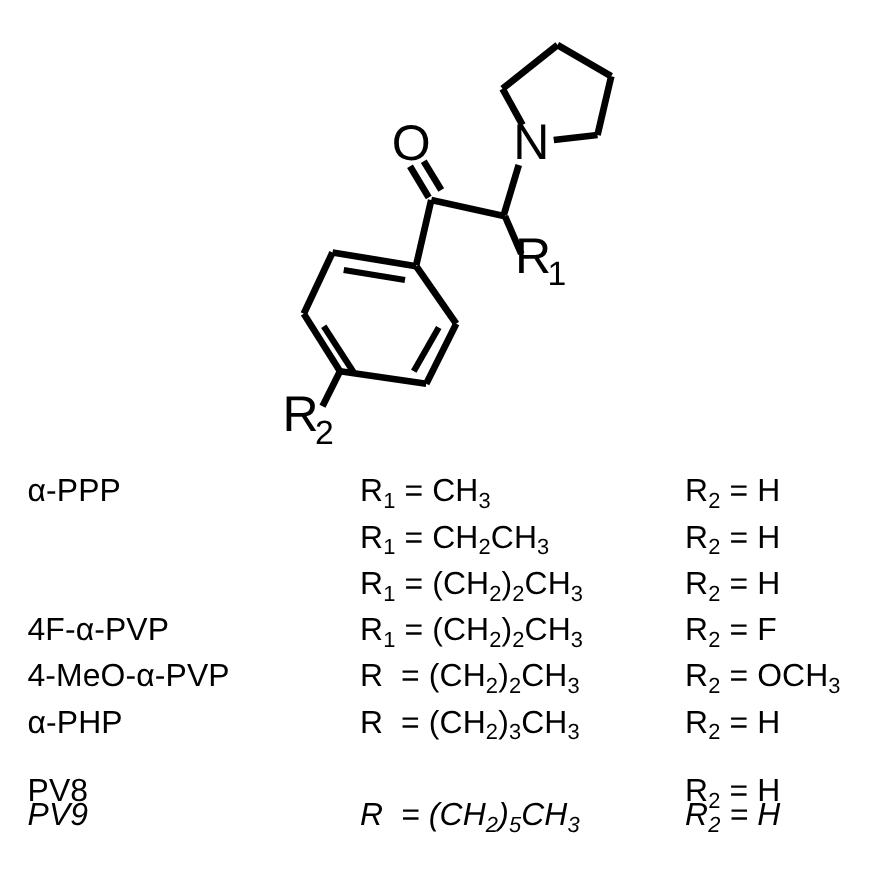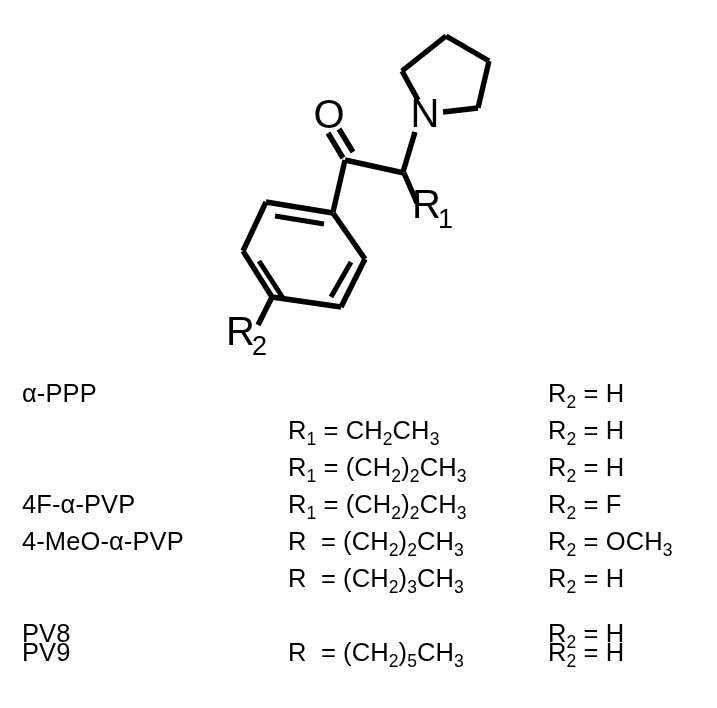--- a/index.html
+++ b/index.html
@@ -138,20 +138,21 @@
       <text class="atom-label" x="226" y="345" text-anchor="start">R</text>
       <text class="sub-label" x="252" y="355" text-anchor="start">2</text>
     </g>
 
   </svg>
 
   <div id="substituent-table">
 
   <div class="srow" style="top: 0px;">
         <span class="cell col-name">α-PPP</span>
+        <span class="cell col-r1">R<span class="subscript" style="font-size:17.5px;vertical-align:-0.32em;">1</span> = CH<span class="subscript" style="font-size:17.5px;vertical-align:-0.32em;">3</span></span>
         <span class="cell col-r2">R<span class="subscript" style="font-size:17.5px;vertical-align:-0.32em;">2</span> = H</span>
       </div>
       <div class="srow" style="top: 37px;">
         <span class="cell col-r1">R<span class="subscript" style="font-size:17.5px;vertical-align:-0.32em;">1</span> = CH<span class="subscript" style="font-size:17.5px;vertical-align:-0.32em;">2</span>CH<span class="subscript" style="font-size:17.5px;vertical-align:-0.32em;">3</span></span>
         <span class="cell col-r2">R<span class="subscript" style="font-size:17.5px;vertical-align:-0.32em;">2</span> = H</span>
       </div>
       <div class="srow" style="top: 74px;">
         <span class="cell col-r1">R<span class="subscript" style="font-size:17.5px;vertical-align:-0.32em;">1</span> = (CH<span class="subscript" style="font-size:17.5px;vertical-align:-0.32em;">2</span>)<span class="subscript" style="font-size:17.5px;vertical-align:-0.32em;">2</span>CH<span class="subscript" style="font-size:17.5px;vertical-align:-0.32em;">3</span></span>
         <span class="cell col-r2">R<span class="subscript" style="font-size:17.5px;vertical-align:-0.32em;">2</span> = H</span>
       </div>
@@ -159,27 +160,28 @@
         <span class="cell col-name">4F-α-PVP</span>
         <span class="cell col-r1">R<span class="subscript" style="font-size:17.5px;vertical-align:-0.32em;">1</span> = (CH<span class="subscript" style="font-size:17.5px;vertical-align:-0.32em;">2</span>)<span class="subscript" style="font-size:17.5px;vertical-align:-0.32em;">2</span>CH<span class="subscript" style="font-size:17.5px;vertical-align:-0.32em;">3</span></span>
         <span class="cell col-r2">R<span class="subscript" style="font-size:17.5px;vertical-align:-0.32em;">2</span> = F</span>
       </div>
       <div class="srow" style="top: 148px; text-decoration: underline;">
         <span class="cell col-name">4-MeO-α-PVP</span>
         <span class="cell col-r1">R  = (CH<span class="subscript" style="font-size:17.5px;vertical-align:-0.32em;">2</span>)<span class="subscript" style="font-size:17.5px;vertical-align:-0.32em;">2</span>CH<span class="subscript" style="font-size:17.5px;vertical-align:-0.32em;">3</span></span>
         <span class="cell col-r2">R<span class="subscript" style="font-size:17.5px;vertical-align:-0.32em;">2</span> = OCH<span class="subscript" style="font-size:17.5px;vertical-align:-0.32em;">3</span></span>
       </div>
       <div class="srow" style="top: 185px;">
+        <span class="cell col-name">α-PHP</span>
         <span class="cell col-r1">R  = (CH<span class="subscript" style="font-size:17.5px;vertical-align:-0.32em;">2</span>)<span class="subscript" style="font-size:17.5px;vertical-align:-0.32em;">3</span>CH<span class="subscript" style="font-size:17.5px;vertical-align:-0.32em;">3</span></span>
         <span class="cell col-r2">R<span class="subscript" style="font-size:17.5px;vertical-align:-0.32em;">2</span> = H</span>
       </div>
       <div class="srow" style="top: 240px;">
         <span class="cell col-name">PV8</span>
         <span class="cell col-r2">R<span class="subscript" style="font-size:17.5px;vertical-align:-0.32em;">2</span> = H</span>
       </div>
-      <div class="srow" style="top: 259px;">
+      <div class="srow" style="top: 259px; font-style: italic;">
         <span class="cell col-name">PV9</span>
         <span class="cell col-r1">R  = (CH<span class="subscript" style="font-size:17.5px;vertical-align:-0.32em;">2</span>)<span class="subscript" style="font-size:17.5px;vertical-align:-0.32em;">5</span>CH<span class="subscript" style="font-size:17.5px;vertical-align:-0.32em;">3</span></span>
         <span class="cell col-r2">R<span class="subscript" style="font-size:17.5px;vertical-align:-0.32em;">2</span> = H</span>
       </div>
     </div>
 
 </div>
 
 </body></html>

